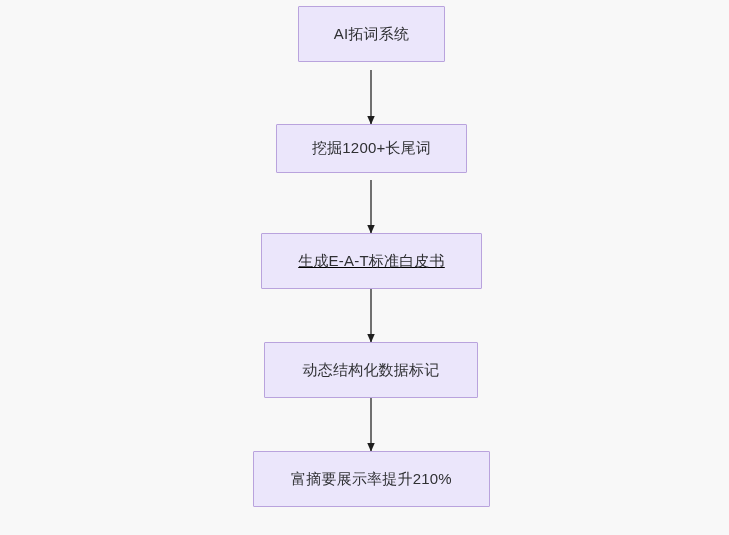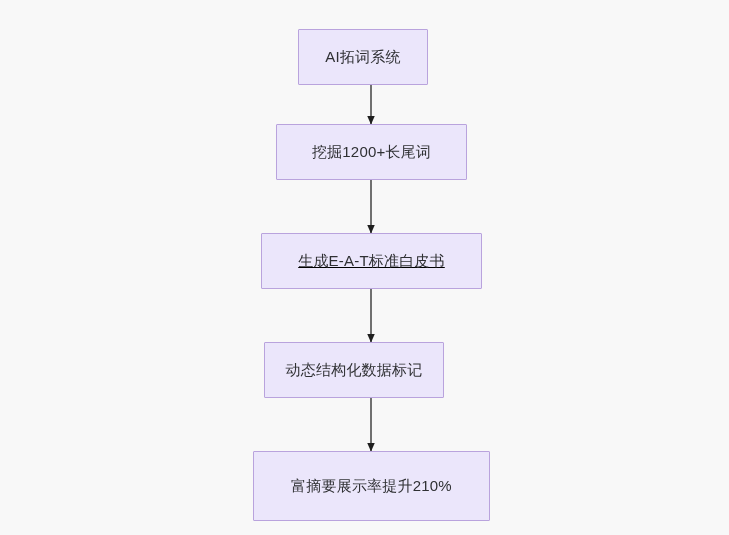--- a/index.html
+++ b/index.html
@@ -64,33 +64,33 @@
 
     <line x1="371" y1="70" x2="371" y2="124" stroke="#707070" stroke-width="2" marker-end="url(#arrowhead)"></line>
 
     <line x1="371" y1="180" x2="371" y2="233" stroke="#707070" stroke-width="2" marker-end="url(#arrowhead)"></line>
 
     <line x1="371" y1="289" x2="371" y2="342" stroke="#707070" stroke-width="2" marker-end="url(#arrowhead)"></line>
 
     <line x1="371" y1="398" x2="371" y2="451" stroke="#707070" stroke-width="2" marker-end="url(#arrowhead)"></line>
   </svg>
 
-  <div class="node" style="left:298px; top:29px; width:130px; height:56px;">
+  <div class="node" style="left:298px; top:6px; width:147px; height:56px;">
     <span class="node-label">AI拓词系统</span>
   </div>
 
-  <div class="node" style="left:276px; top:124px; width:191px; height:56px;">
+  <div class="node" style="left:276px; top:124px; width:191px; height:49px;">
     <span class="node-label">挖掘1200+长尾词</span>
   </div>
 
   <div class="node" style="left:261px; top:233px; width:221px; height:56px;text-decoration:underline;">
     <span class="node-label">生成E-A-T标准白皮书</span>
   </div>
 
-  <div class="node" style="left:264px; top:342px; width:180px; height:56px;">
+  <div class="node" style="left:264px; top:342px; width:214px; height:56px;">
     <span class="node-label">动态结构化数据标记</span>
   </div>
 
-  <div class="node" style="left:253px; top:451px; width:237px; height:70px;">
+  <div class="node" style="left:253px; top:451px; width:237px; height:56px;">
     <span class="node-label">富摘要展示率提升210%</span>
   </div>
 
 </div>
 
 </body></html>

